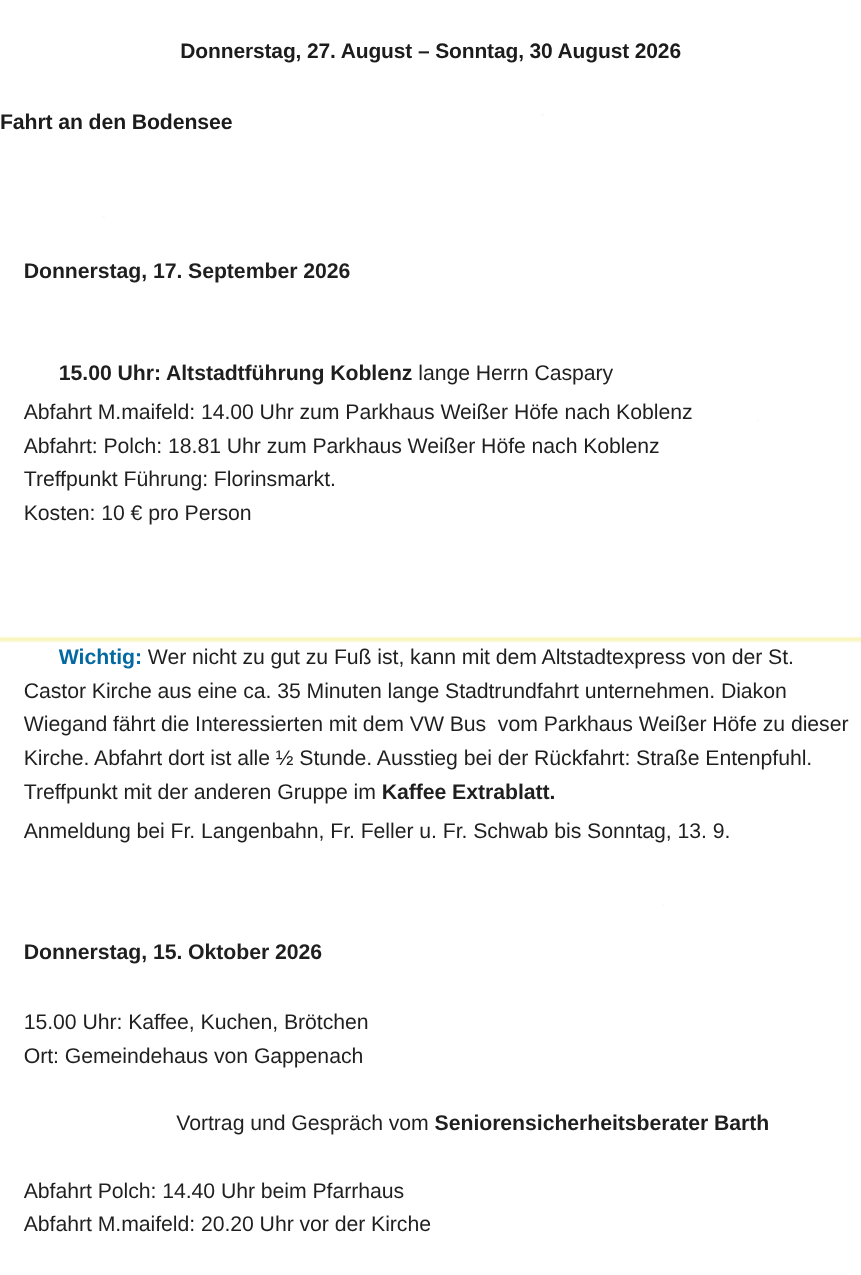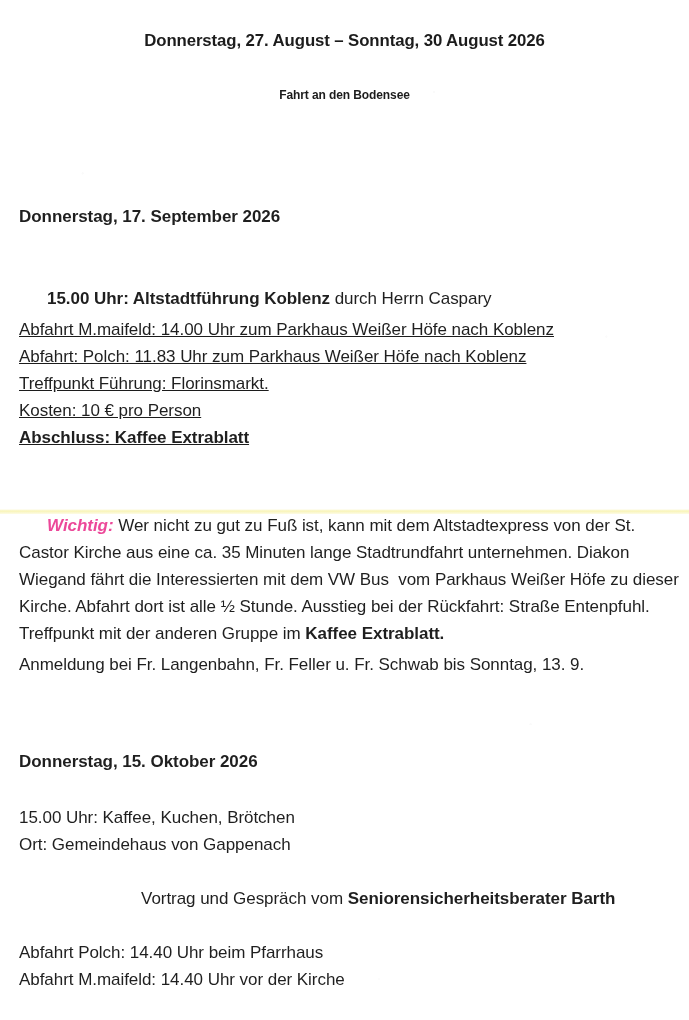--- a/index.html
+++ b/index.html
@@ -61,44 +61,43 @@
     font-weight: bold;
     text-align: center;
     letter-spacing: -0.1px;
   }
 
   .title-sub {
     position: absolute;
     left: 0;
     right: 0;
     top: 88px;
-    font-size: 12px;
+    font-size: 17px;
     font-weight: bold;
-    text-align: center;
+    text-align: left;
     letter-spacing: -0.1px;
   }
 
   .block {
     position: absolute;
     left: 19px;
     right: 6px;
   }
 
   #sep-date { top: 203px; }
   #sep-lead { top: 258px; }
-  #sep-details { top: 316px; text-decoration: underline; }
+  #sep-details { top: 316px; }
   #wichtig-para { top: 485px; }
   #anmeldung-1 { top: 651px; }
   #okt-date { top: 748px; }
   #okt-details { top: 804px; }
 
   .wichtig-label {
-    color: #ec4899;
+    color: #0369a1;
     font-weight: bold;
-    font-style: italic;
   }
 
   
   .highlight-streak {
     position: absolute;
     left: 0;
     right: 0;
     top: 509px;
     height: 5px;
     background: linear-gradient(to bottom,
@@ -122,30 +121,29 @@
   <div class="title-main">Donnerstag, 27. August – Sonntag, 30 August 2026</div>
 
   <div class="title-sub">Fahrt an den Bodensee</div>
 
   <div class="block" id="sep-date">
     <div class="line bold">Donnerstag, 17. September 2026</div>
   </div>
 
   <div class="block" id="sep-lead">
     <div class="line">
-      <span class="bold">15.00 Uhr: Altstadtführung Koblenz</span><span> durch Herrn Caspary</span>
+      <span class="bold">15.00 Uhr: Altstadtführung Koblenz</span><span> lange Herrn Caspary</span>
     </div>
   </div>
 
   <div class="block" id="sep-details">
     <div class="line">Abfahrt M.maifeld: 14.00 Uhr zum Parkhaus Weißer Höfe nach Koblenz</div>
-    <div class="line">Abfahrt: Polch: 11.83 Uhr zum Parkhaus Weißer Höfe nach Koblenz</div>
+    <div class="line">Abfahrt: Polch: 18.81 Uhr zum Parkhaus Weißer Höfe nach Koblenz</div>
     <div class="line">Treffpunkt Führung: Florinsmarkt.</div>
     <div class="line">Kosten: 10 € pro Person</div>
-    <div class="line bold">Abschluss: Kaffee Extrablatt</div>
   </div>
 
   <div class="block" id="wichtig-para">
     <div class="line">
       <span class="wichtig-label">Wichtig:</span><span> Wer nicht zu gut zu Fuß ist, kann mit dem Altstadtexpress von der St. Castor Kirche aus eine ca. 35 Minuten lange Stadtrundfahrt unternehmen. Diakon Wiegand fährt die Interessierten mit dem VW Bus  vom Parkhaus Weißer Höfe zu dieser Kirche. Abfahrt dort ist alle ½ Stunde. Ausstieg bei der Rückfahrt: Straße Entenpfuhl. Treffpunkt mit der anderen Gruppe im </span><span class="bold">Kaffee Extrablatt.</span>
     </div>
   </div>
 
   <div class="highlight-streak"></div>
 
@@ -159,16 +157,16 @@
 
   <div class="block" id="okt-details">
     <div class="line">15.00 Uhr: Kaffee, Kuchen, Brötchen</div>
 
     <div class="line">Ort: Gemeindehaus von Gappenach</div>
 
     <div class="line indented">
       <span>Vortrag und Gespräch vom </span><span class="bold">Seniorensicherheitsberater Barth</span>
     </div>
     <div class="line">Abfahrt Polch: 14.40 Uhr beim Pfarrhaus</div>
-    <div class="line">Abfahrt M.maifeld: 14.40 Uhr vor der Kirche</div>
+    <div class="line">Abfahrt M.maifeld: 20.20 Uhr vor der Kirche</div>
   </div>
 
 </div>
 
 </body></html>

